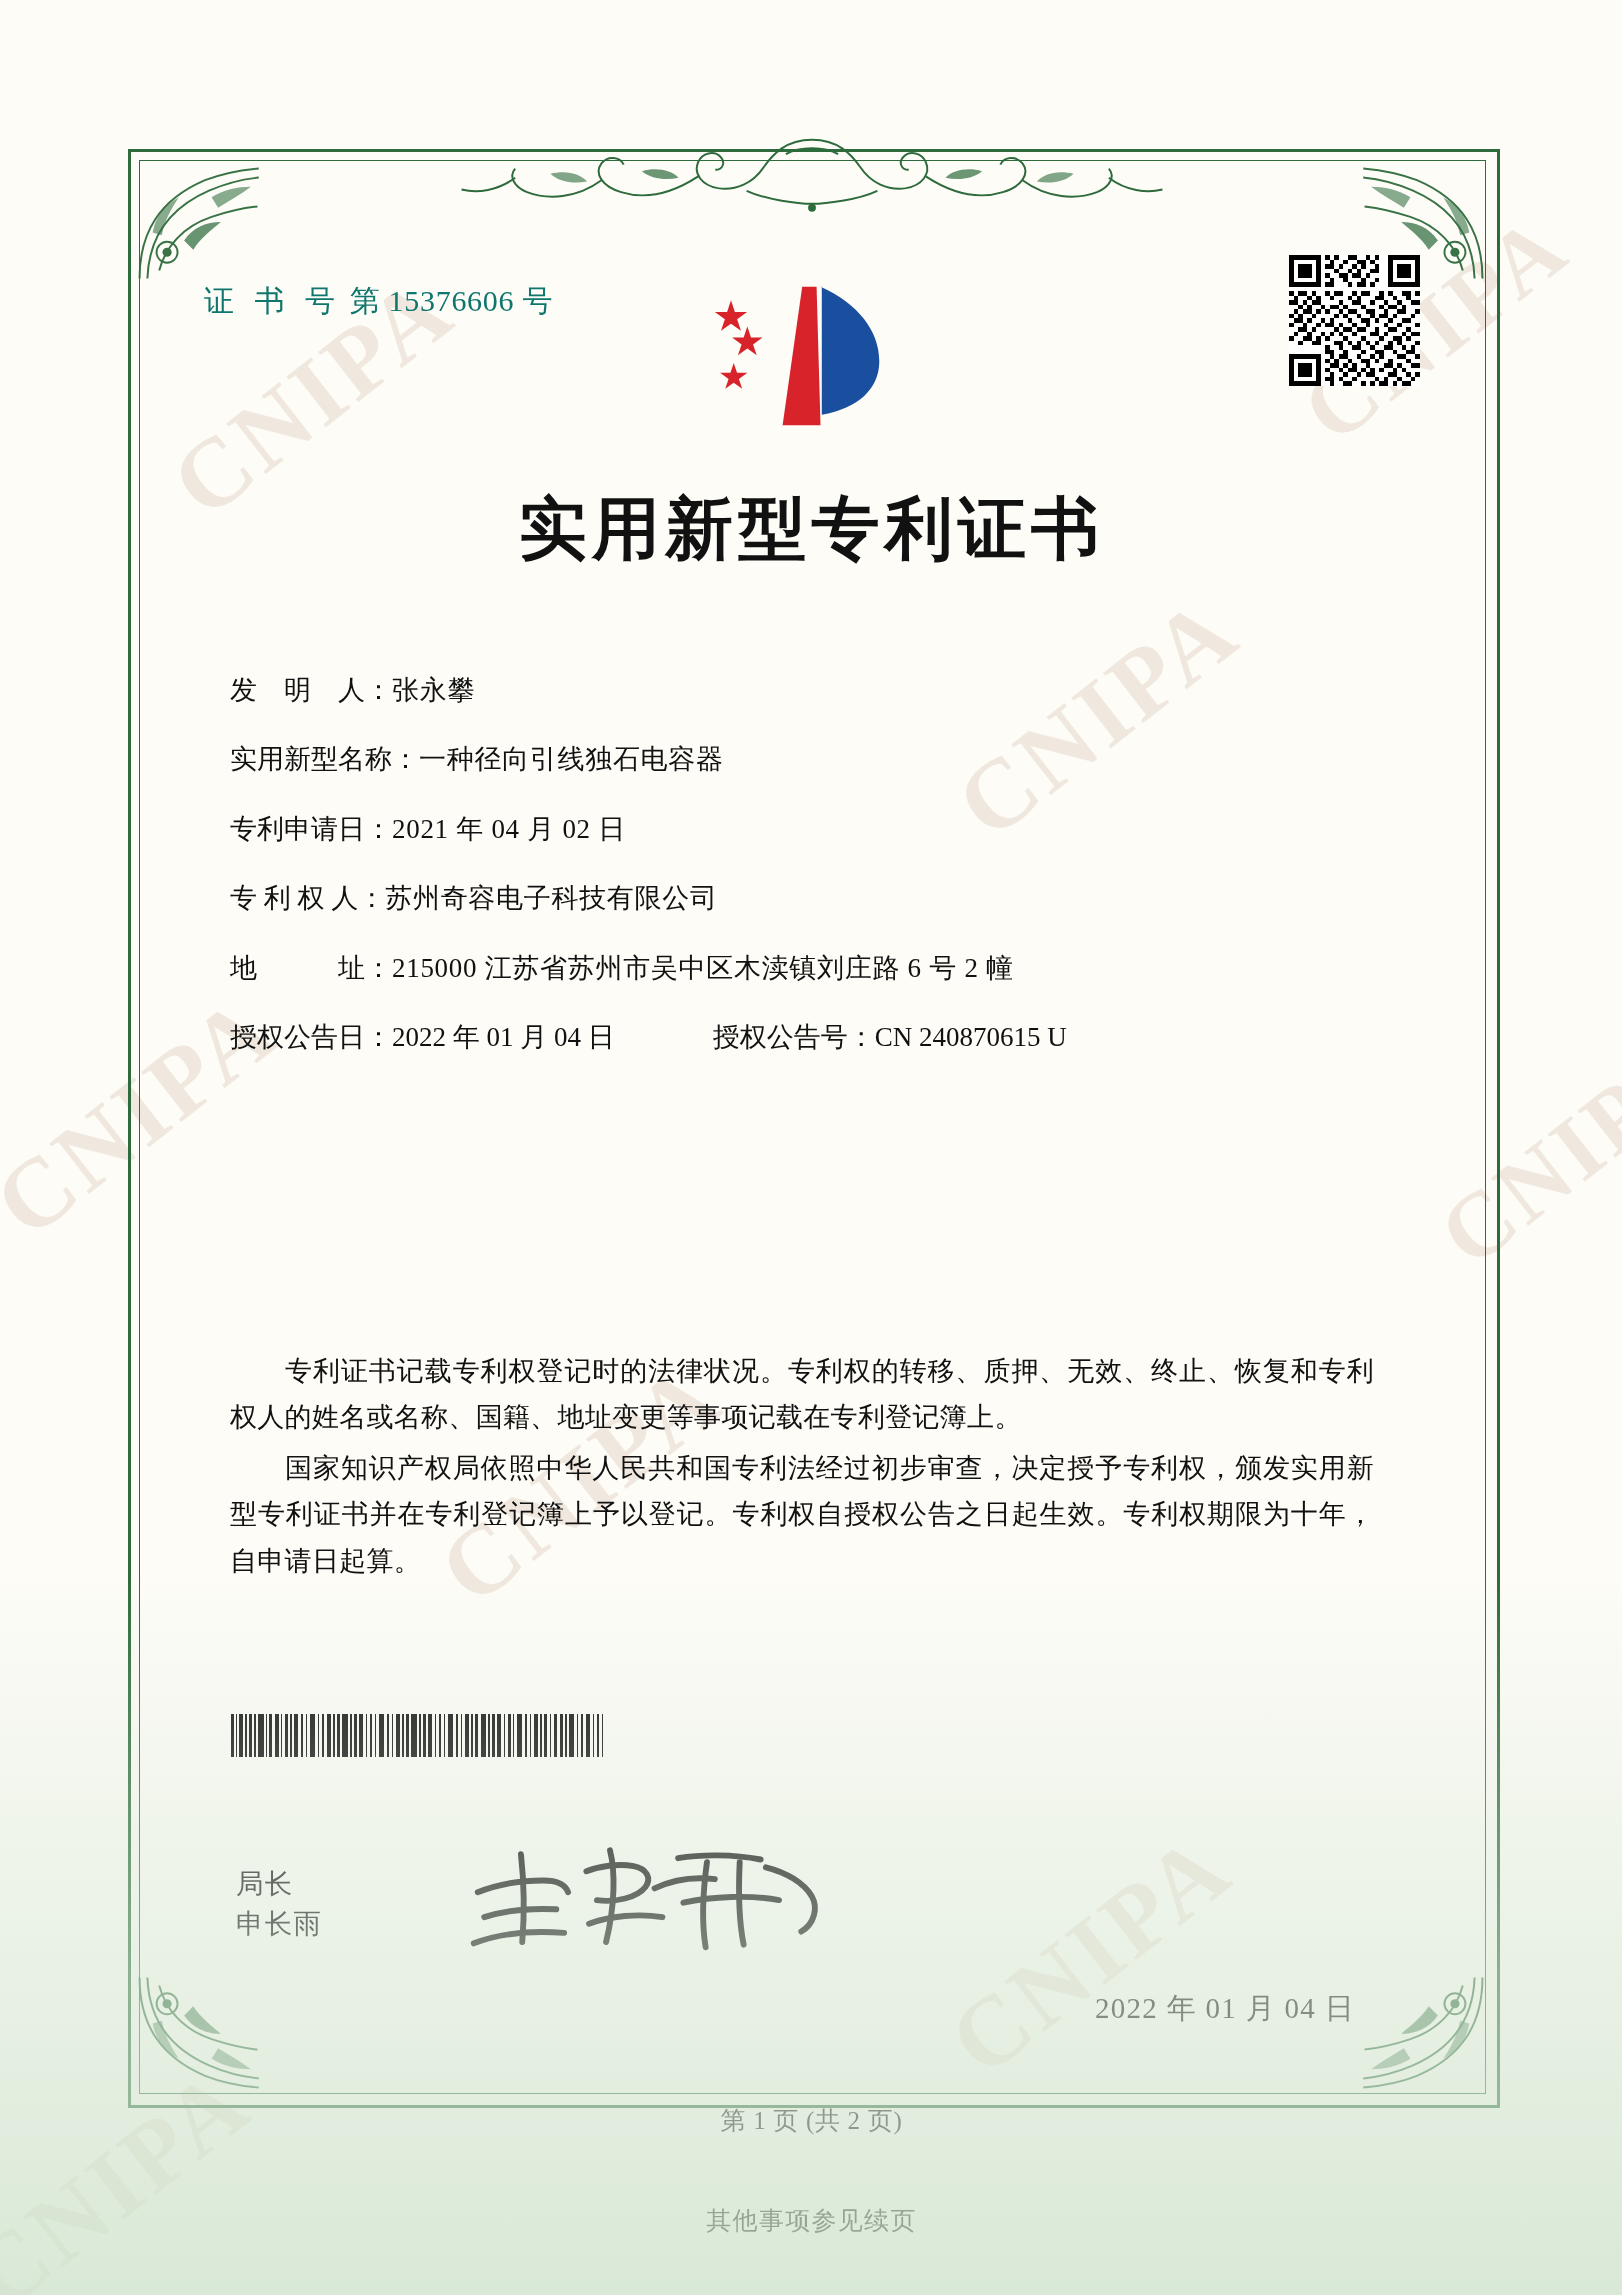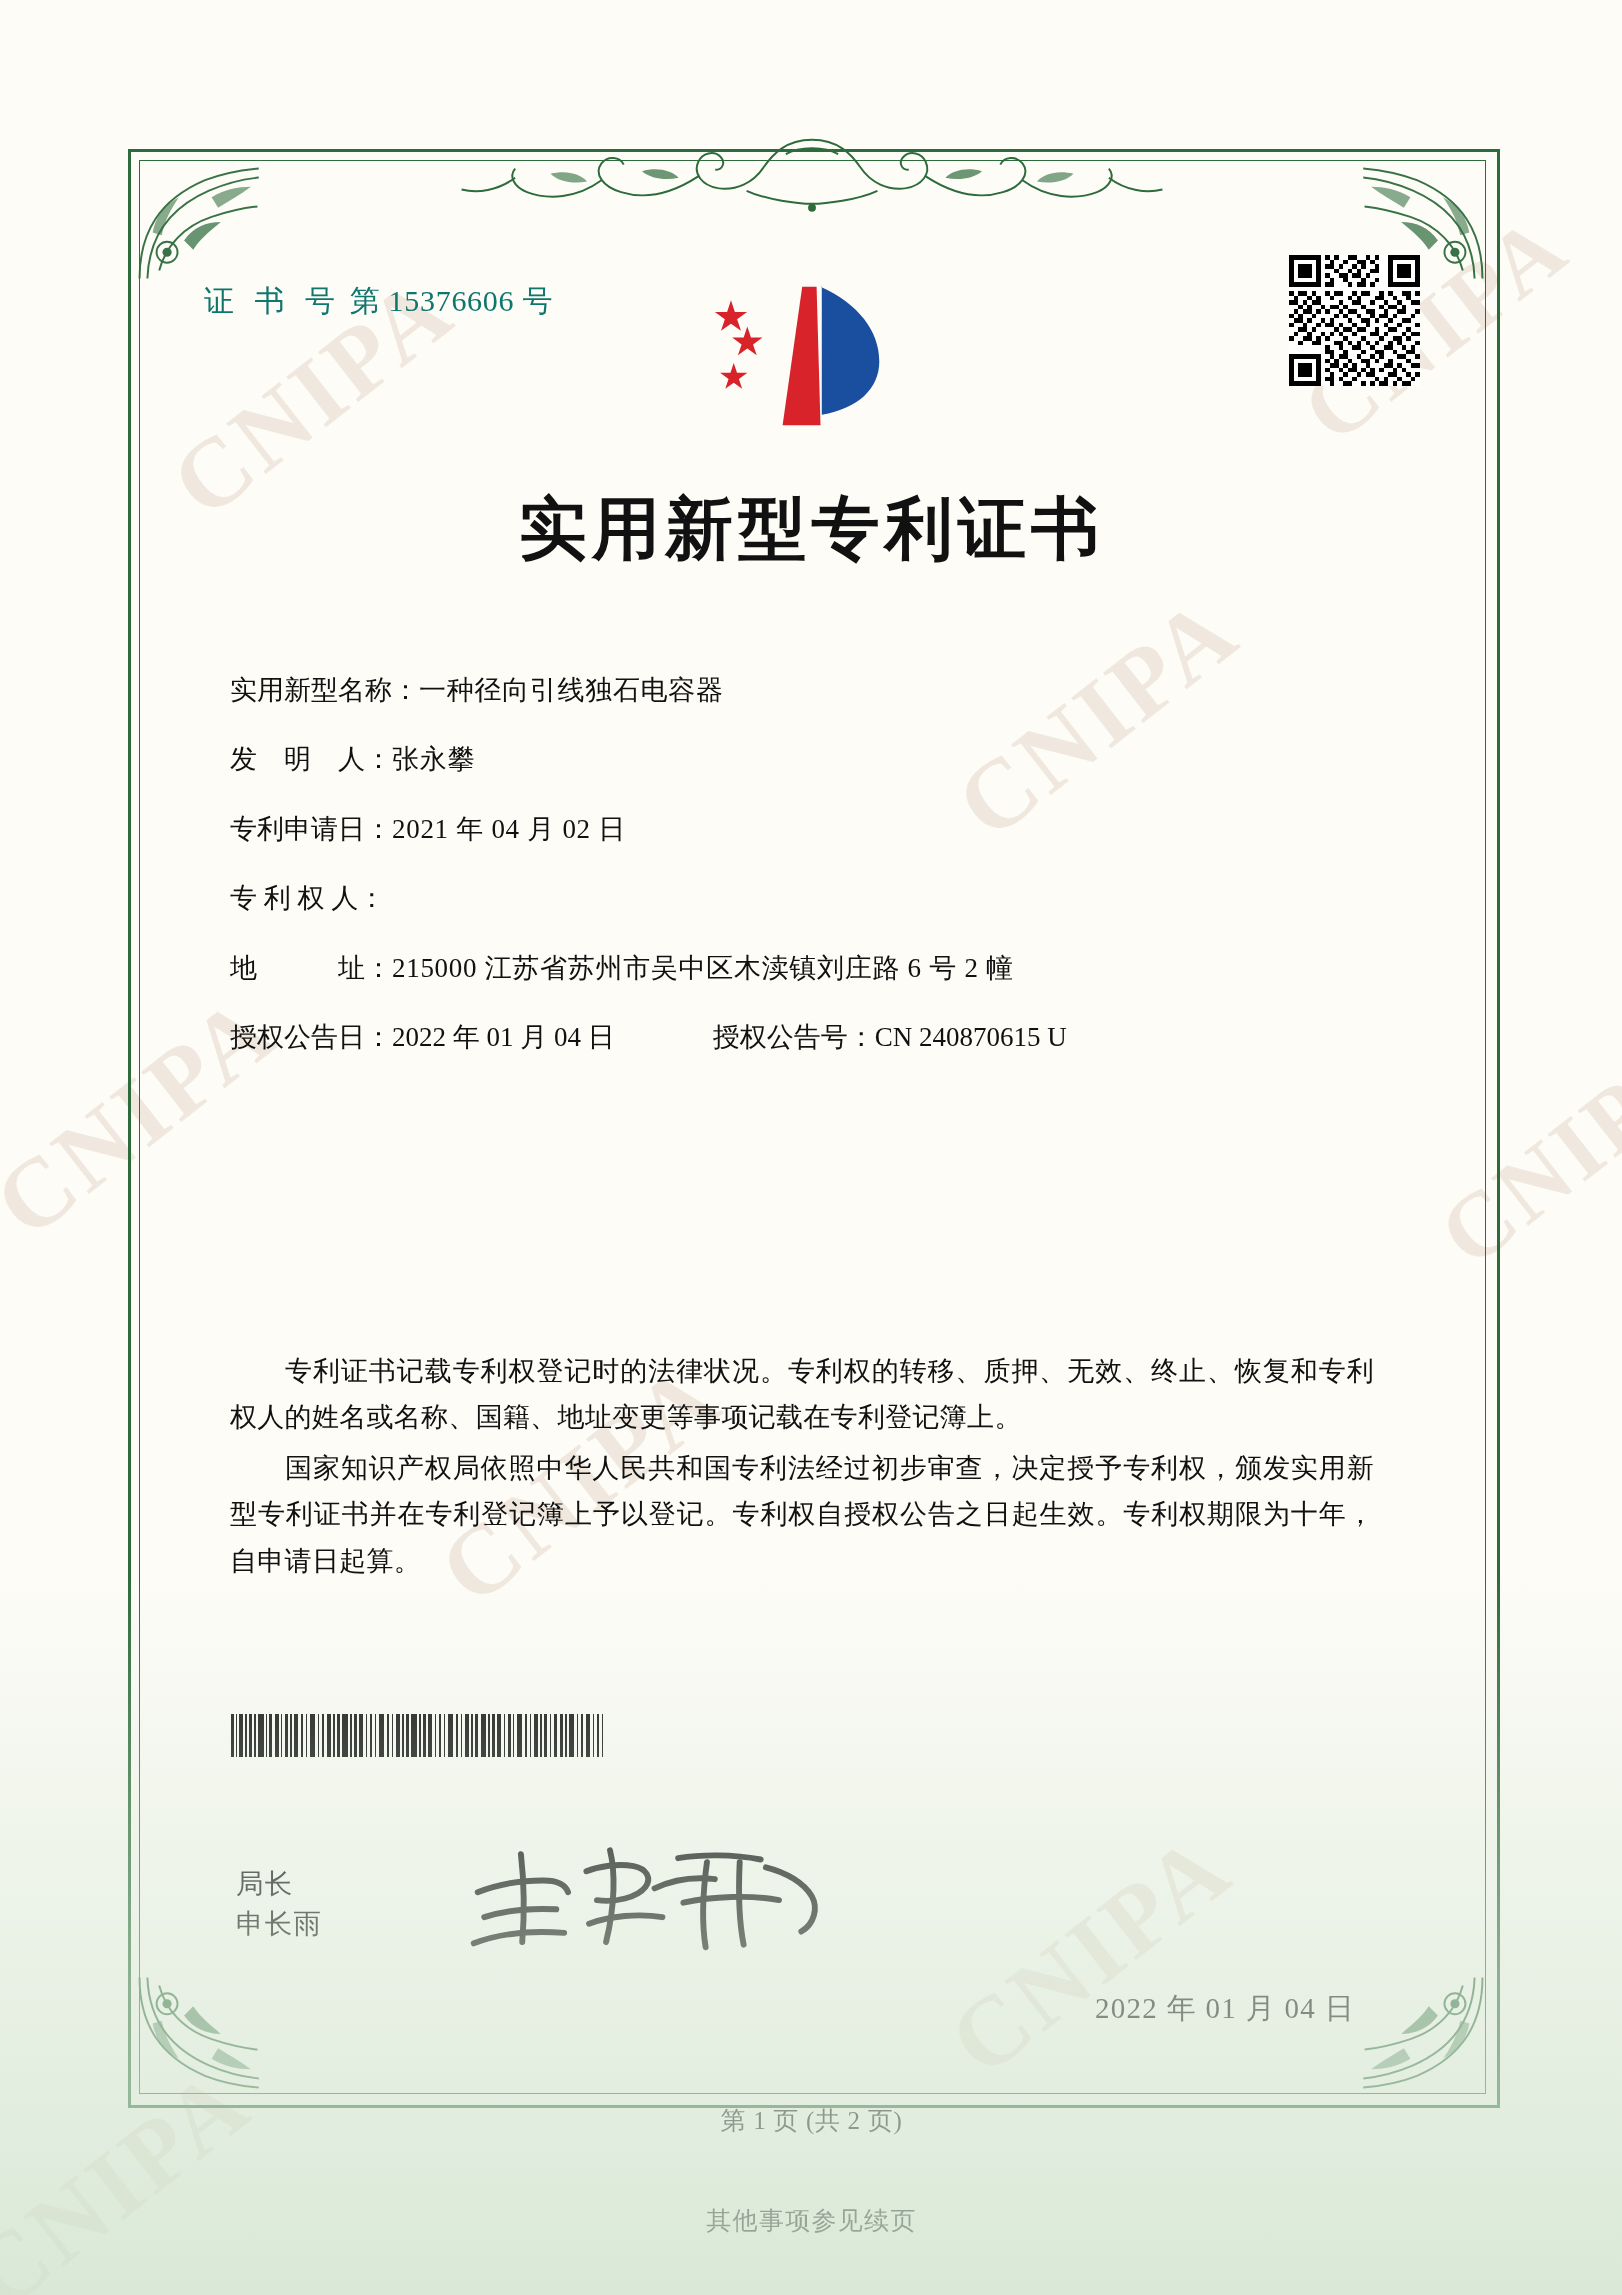--- a/index.html
+++ b/index.html
@@ -577,33 +577,34 @@
       <path d="M178 18 C236 44 268 86 268 132 C268 174 236 204 180 214 L180 18 Z" fill="#1a4fa0"></path>
       <path d="M180 18 L180 230 L158 230 L158 18 Z" fill="#1a4fa0" opacity="0"></path>
       <path d="M120 236 C150 248 214 248 250 236 L250 244 C212 258 150 258 120 244 Z" fill="#1a4fa0" opacity="0"></path>
     </svg>
   </div>
 
   <div class="main-title">实用新型专利证书</div>
 
   <div class="fields">
     <div class="frow">
+      <span class="flabel">发　明　人：</span>
+      <span class="fvalue">张永攀</span>
+    </div>
+    <div class="frow">
       <span class="flabel">实用新型名称：</span>
       <span class="fvalue">一种径向引线独石电容器</span>
-    </div>
-    <div class="frow">
-      <span class="flabel">发　明　人：</span>
-      <span class="fvalue">张永攀</span>
     </div>
     <div class="frow">
       <span class="flabel">专利申请日：</span>
       <span class="fvalue">2021 年 04 月 02 日</span>
     </div>
     <div class="frow">
       <span class="flabel">专 利 权 人：</span>
+      <span class="fvalue">苏州奇容电子科技有限公司</span>
     </div>
     <div class="frow">
       <span class="flabel">地　　　址：</span>
       <span class="fvalue">215000 江苏省苏州市吴中区木渎镇刘庄路 6 号 2 幢</span>
     </div>
     <div class="frow two-col">
       <span class="flabel">授权公告日：</span>
       <span>2022 年 01 月 04 日</span>
       <span class="seg2">
         <span>授权公告号：</span>

